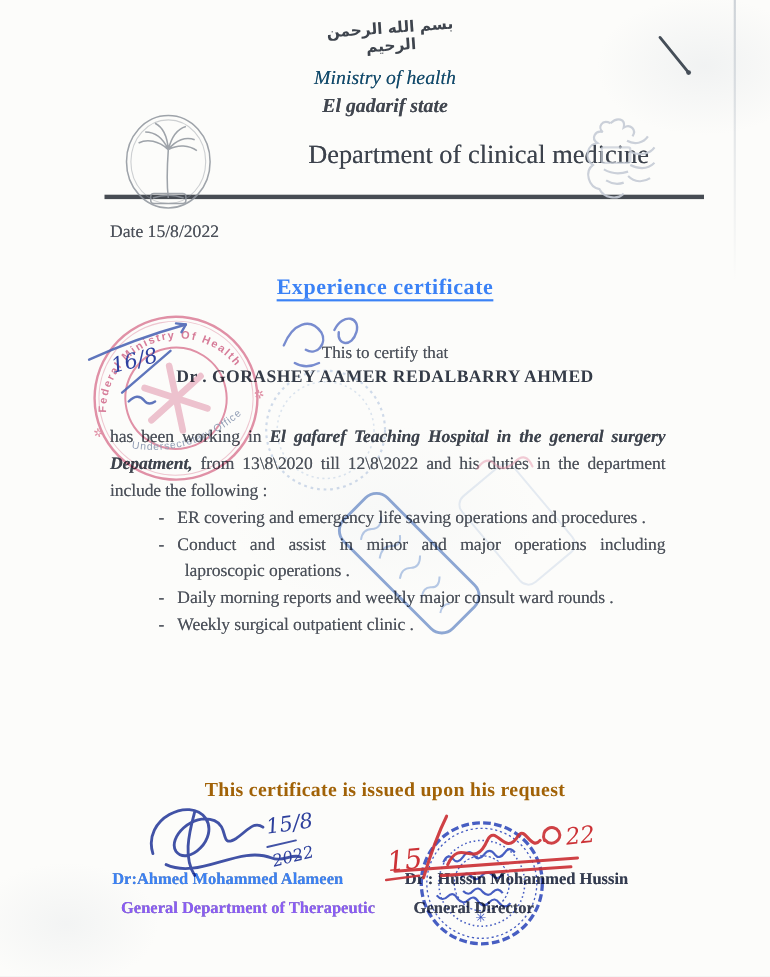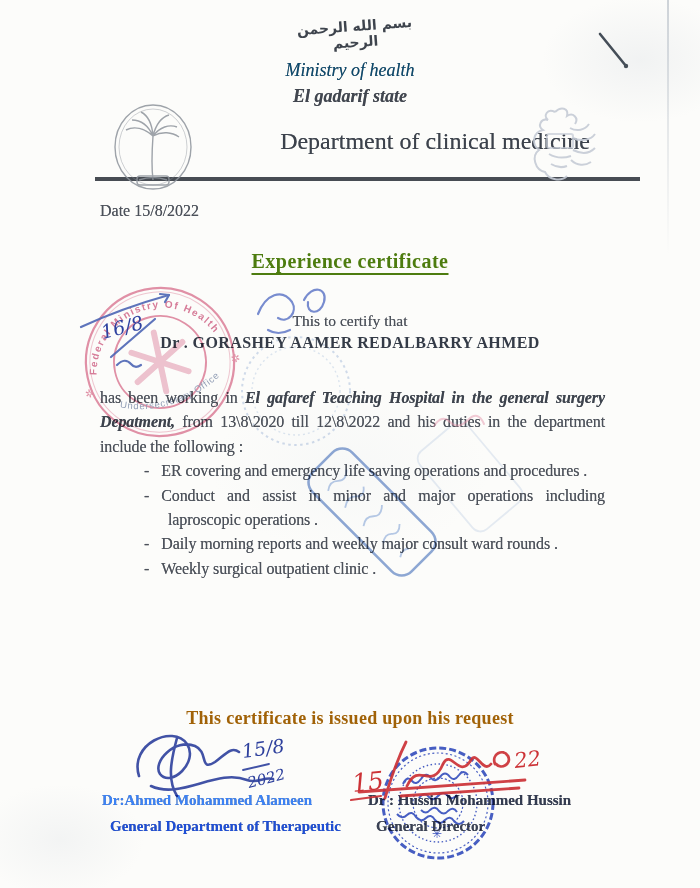--- a/index.html
+++ b/index.html
@@ -25,36 +25,36 @@
     font-family:"DejaVu Sans",sans-serif;font-size:14px;font-weight:bold;
     color:#3e444d;transform:rotate(-4deg);letter-spacing:-1px;}
   .h-ministry{top:60px;font-size:18px;font-style:italic;color:#0c4a6e;}
   .h-state{top:86px;font-size:18px;font-style:italic;color:#41464f;font-weight:bold;}
   .h-dept{top:128px;font-size:24px;color:#3c424c;text-align:right;}
 
   .divider{left:95px;top:177px;width:545px;height:3.5px;background:#474c53;
     box-shadow:0 5px 0 -2px rgba(120,126,134,.55);}
   .date-line{left:100px;top:187px;font-size:16px;margin-top:15px;}
 
-  .title{top:250px;font-size:20px;font-weight:bold;color:#4d7c0f;letter-spacing:.5px;
+  .title{top:250px;font-size:20px;font-weight:bold;color:#3b82f6;letter-spacing:.5px;
     text-decoration:underline;text-underline-offset:5px;text-decoration-thickness:1.8px;}
   .certify{top:312px;font-size:15.5px;}
   .doctor-name{top:334px;font-size:16px;font-weight:bold;color:#343b47;letter-spacing:.4px;}
 
   .flow{left:100px;top:386px;width:505px;font-size:16px;line-height:24.4px;
     text-align:justify;letter-spacing:-.1px;}
   .flow .bold-it{font-weight:bold;font-style:italic;color:#3d434d;}
   .duty{padding-left:68px;text-indent:-24px;text-align:justify;}
   .duty .dash{margin-right:12px;}
   .closing{text-align:justify;}
 
   .request{top:708px;font-size:18px;font-weight:bold;color:#a16207;letter-spacing:.3px;}
 
   .sig-name-l{left:102px;top:792px;font-size:15px;font-weight:bold;color:#3b82f6;}
-  .sig-role-l{left:110px;top:818px;font-size:15px;font-weight:bold;color:#1d4ed8;text-align:right;}
+  .sig-role-l{left:110px;top:818px;font-size:15px;font-weight:bold;color:#8b5cf6;text-align:right;}
   .sig-name-r{left:368px;top:792px;font-size:15px;font-weight:bold;color:#333b50;}
   .sig-role-r{left:376px;top:818px;font-size:15px;font-weight:bold;color:#3a4154;}
 
   .stamp{mix-blend-mode:multiply;}
   .hand-blue{fill:#2e41a0;font-style:italic;font-family:"DejaVu Serif",serif;}
   .hand-red{fill:#cc3236;font-style:italic;font-family:"DejaVu Serif",serif;}
 
   .edge-right{left:667px;top:0;width:2px;height:255px;
     background:linear-gradient(#ced3d8,rgba(206,211,216,0));}
 </style>

